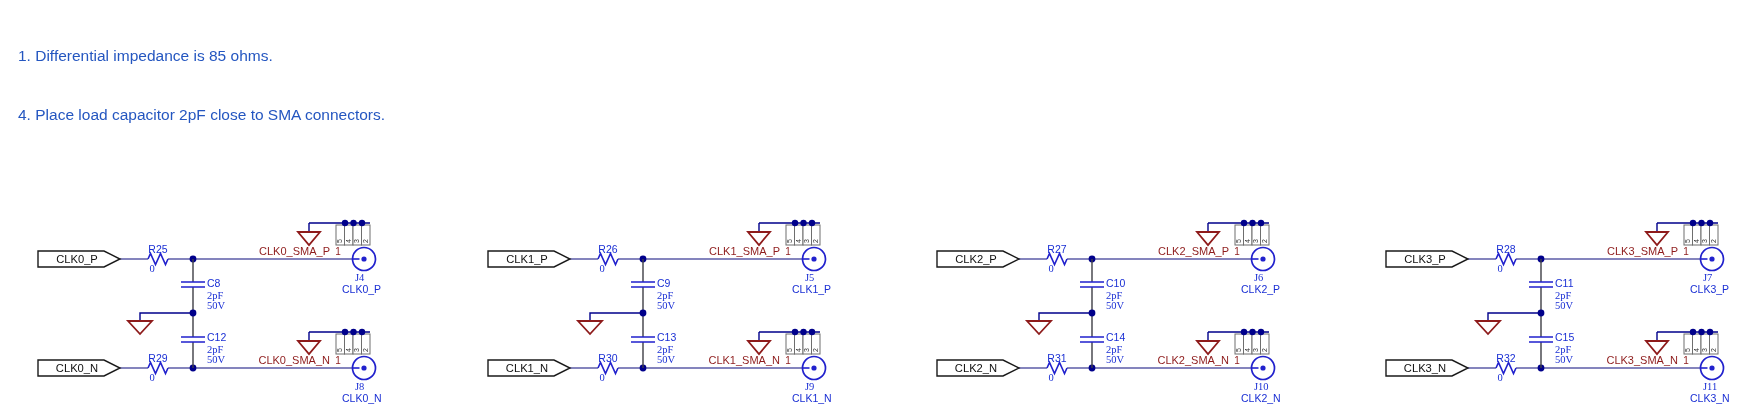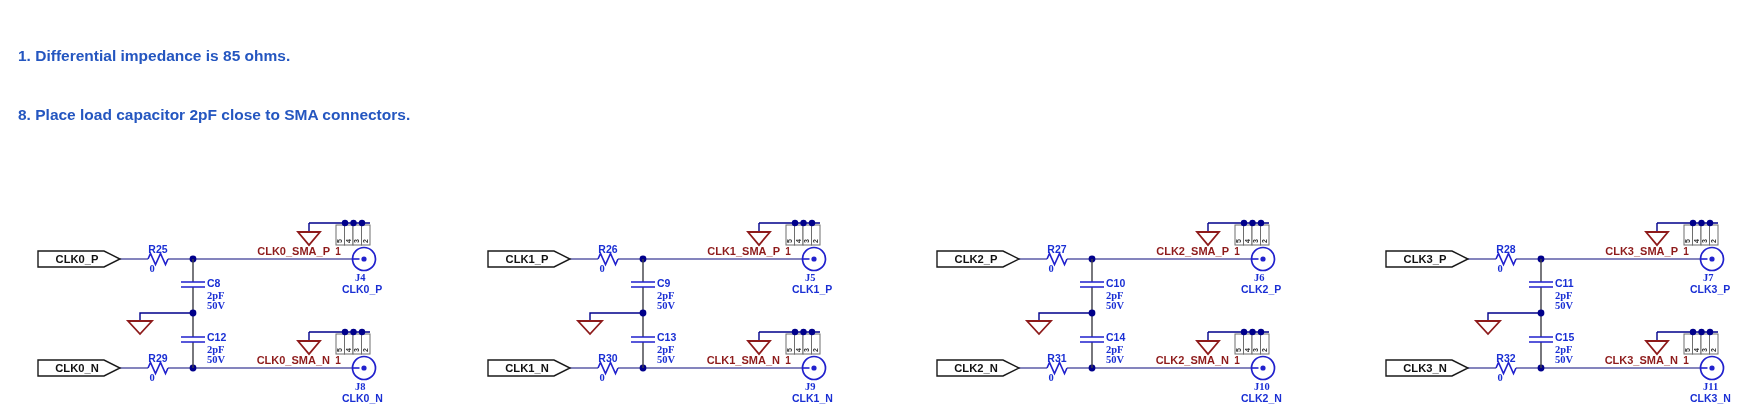--- a/index.html
+++ b/index.html
@@ -1,17 +1,17 @@
 <!DOCTYPE html>
 <html><head>
 <meta charset="utf-8">
 <style>
   html,body { margin:0; padding:0; background:#ffffff; }
   #canvas { position:relative; width:1738px; height:419px; background:#ffffff;
-            overflow:hidden; font-family:"Liberation Sans", sans-serif;font-weight:bold; }
+            overflow:hidden; font-family:"Liberation Sans", sans-serif; }
   #notes { position:absolute; left:18px; top:7px; font-size:15.5px; line-height:19.5px;
            color:#2456c0; white-space:pre; }
   svg.block { position:absolute; top:190px; width:400px; height:229px; overflow:visible; }
   #defs-holder { position:absolute; width:0; height:0; overflow:hidden; }
 
   .wire   { stroke:#5c5ca8; stroke-width:1.4; fill:none; }
   .vwire  { stroke:#3f3f46; stroke-width:1.4; fill:none; }
   .gwire  { stroke:#00008b; stroke-width:1.4; fill:none; }
   .sym    { stroke:#2121cd; stroke-width:1.6; fill:none; }
   .dot    { fill:#00008b; }
@@ -30,21 +30,21 @@
   .t-dig  { font-size:7px;   fill:#333333; }
   .te { text-anchor:end; } .tm { text-anchor:middle; }
 </style>
 </head>
 <body>
 
 <div id="canvas">
 
   <div id="notes">
     <div>1. Differential impedance is 85 ohms.</div>
-    <div>8. Place load capacitor 2pF close to SMA connectors.</div>
+    <div>4. Place load capacitor 2pF close to SMA connectors.</div>
   </div>
 
   <svg id="defs-holder" aria-hidden="true">
     <defs>
       <g id="rowgeo">
         <path class="wire" d="M90,0 H118 M138,0 H322.5"></path>
         <path class="netbox" d="M8,-8 H74 L90,0 L74,8 H8 Z"></path>
         <path class="sym" d="M118,0 l2.5,-5.5 l5,11 l5,-11 l5,11 l2.5,-5.5"></path>
         <circle class="dot" cx="163" cy="0" r="3.4"></circle>
         <path class="gwire" d="M279,-36 H340 M279,-36 V-27"></path>

